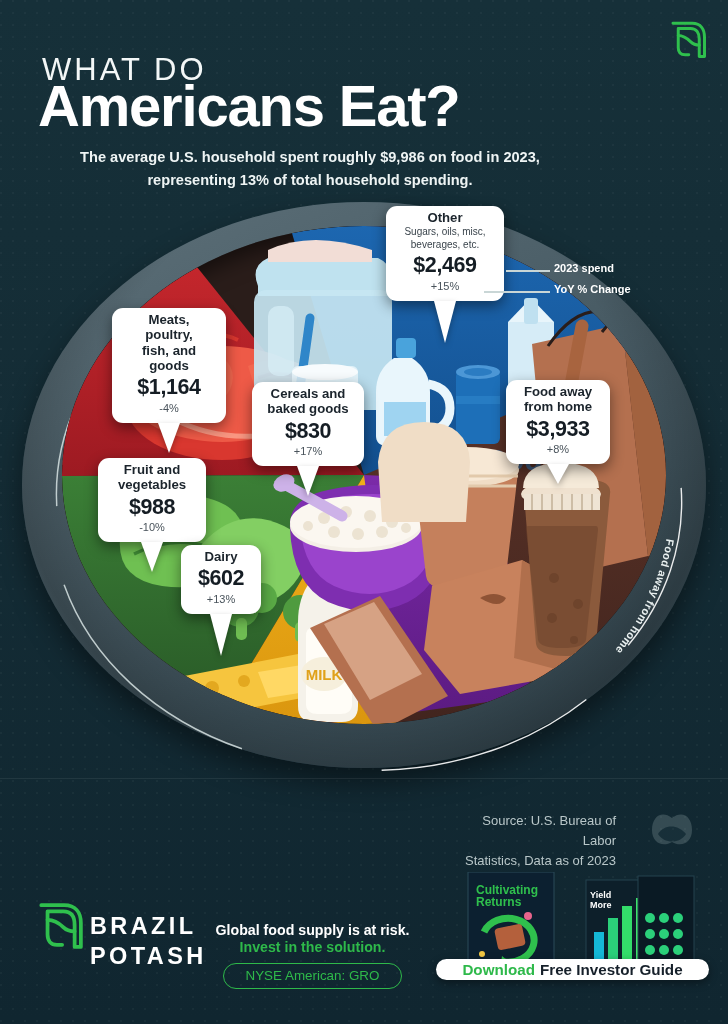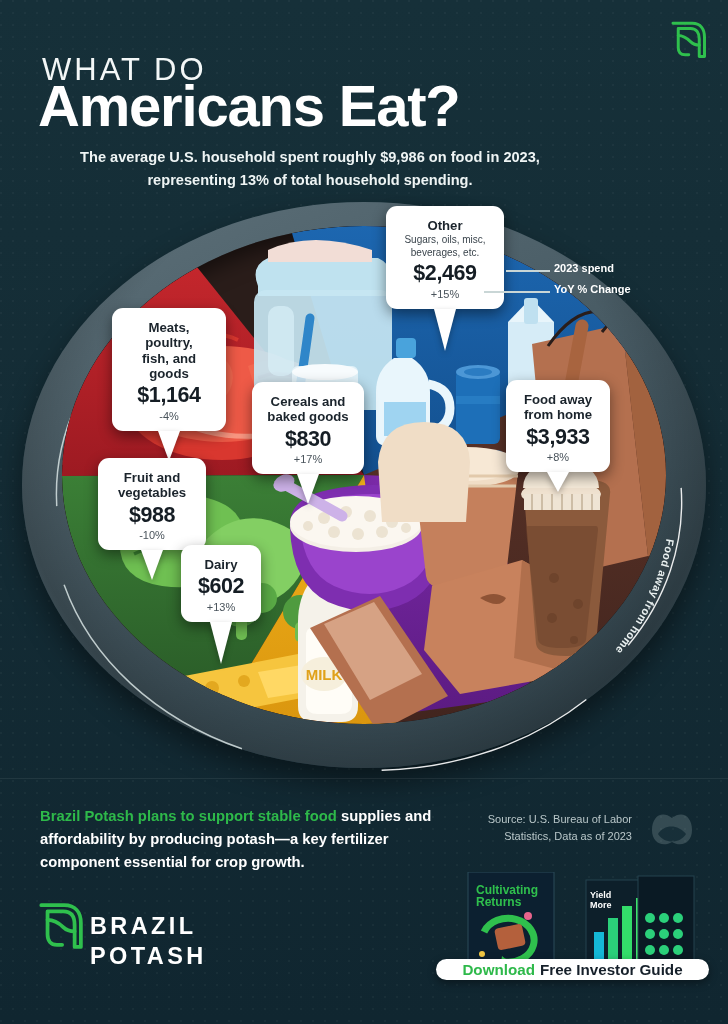--- a/index.html
+++ b/index.html
@@ -70,21 +70,21 @@
     font-size: 11px; font-weight: 700; letter-spacing: .4px;
     fill: #e9f0f0;
   }
 
   
   .callout {
     position: absolute;
     background: #ffffff;
     border-radius: 11px;
     box-shadow: 0 5px 14px rgba(0,0,0,.45);
-    padding: 12px 12px 9px;
+    padding: 4px 12px 9px;
     text-align: center;
     color: #19222a;
   }
   .callout .c-title { font-size: 13.2px; font-weight: 700; line-height: 1.16; color: #1b242c; }
   .callout .c-sub   { font-size: 10px; font-weight: 400; line-height: 1.2; color: #3a444c; margin-top: 1px; }
   .callout .c-value { font-size: 21.5px; font-weight: 700; line-height: 1.18; margin-top: 2px; letter-spacing: -.4px; color: #151d24; }
   .callout .c-delta { font-size: 11px; font-weight: 400; color: #49535b; margin-top: 1px; }
   .pointer {
     position: absolute; left: 50%; top: 100%;
     transform: translateX(-50%);
@@ -108,23 +108,23 @@
   
   .divider { position: absolute; left: 0; top: 778px; width: 728px; height: 1px; background: rgba(255,255,255,.07); }
 
   .pitch {
     position: absolute; left: 40px; top: 805px; width: 410px;
     font-size: 14.8px; font-weight: 700; line-height: 1.55; color: #ffffff;
   }
   .pitch .grn { color: #2eb94a; }
 
   .source {
-    position: absolute; right: 96px; top: 811px; width: 170px;
+    position: absolute; right: 112px; top: 811px; width: 170px;
     text-align: right;
-    font-size: 11px; line-height: 1.55; color: #b9c7c9; font-weight: 400;
+    font-size: 13px; line-height: 1.55; color: #b9c7c9; font-weight: 400;
   }
   .source-mark { position: absolute; right: 28px; top: 808px; width: 56px; height: 44px; opacity: .25; }
 
   .footer-logo { position: absolute; left: 34px; top: 900px; width: 50px; height: 50px; }
   .footer-name {
     position: absolute; left: 90px; top: 912px;
     font-size: 23.5px; font-weight: 700; letter-spacing: 3.4px; line-height: 1.26; color: #ffffff;
   }
   .footer-name .l2 { display: block; }
 
@@ -429,23 +429,20 @@
     </div>
 
     <div class="legend-line" style="left:506px; top:80px; width:44px;"></div>
     <div class="legend-row" style="left:554px; top:72px;">2023 spend</div>
     <div class="legend-line" style="left:484px; top:101px; width:66px;"></div>
     <div class="legend-row" style="left:554px; top:93px;">YoY % Change</div>
   </div>
 
   <div class="divider"></div>
 
-  <div class="pitch">
-    <span class="grn">Brazil Potash plans to support stable food</span><span> supplies and affordability by producing potash—a key fertilizer component essential for crop growth.</span>
-  </div>
 
   <div class="source">
     <div>Source: U.S. Bureau of Labor</div>
     <div>Statistics, Data as of 2023</div>
   </div>
   <div class="source-mark">
     <svg viewBox="0 0 56 44" width="56" height="44" aria-hidden="true">
       <path d="M8 22 C8 8 18 2 28 10 C38 2 48 8 48 22 C48 34 38 40 28 34 C18 40 8 34 8 22Z" fill="#9fb4b6"></path>
       <path d="M14 26 C20 16 34 16 42 26 C36 36 20 36 14 26Z" fill="#2a454e"></path>
     </svg>
@@ -455,20 +452,25 @@
     <svg viewBox="0 0 48 48" width="50" height="50" aria-hidden="true">
       <path d="M7 5 H29 C40 5 45 12 45 22 V45 H39 V24 C39 16 36 11 28 11 H13 V33 C13 39 16 43 22 43 H27" fill="none" stroke="#2fc04d" stroke-width="3.6" stroke-linecap="round" stroke-linejoin="round"></path>
       <path d="M13 19 C20 19 24 22 28 26 C31 29 34 30 39 30" fill="none" stroke="#2fc04d" stroke-width="3.6" stroke-linecap="round"></path>
     </svg>
   </div>
   <div class="footer-name">
     <span>BRAZIL</span>
     <span class="l2">POTASH</span>
   </div>
 
+  <div class="cta-block">
+    <div class="cta-l1">Global food supply is at risk.</div>
+    <div class="cta-l2">Invest in the solution.</div>
+    <div class="ticker">NYSE American: GRO</div>
+  </div>
 
   <div class="guides">
     <svg viewBox="0 0 238 108" width="238" height="108" aria-hidden="true">
       <rect x="128" y="8" width="68" height="92" fill="#0d1f2a" stroke="#24424f"></rect>
       <rect x="136" y="60" width="10" height="34" fill="#15b8d6"></rect>
       <rect x="150" y="46" width="10" height="48" fill="#2bd07a"></rect>
       <rect x="164" y="34" width="10" height="60" fill="#33dd6a"></rect>
       <rect x="178" y="26" width="10" height="68" fill="#3ce36a"></rect>
       <text x="132" y="26" font-family="Liberation Sans, sans-serif" font-size="9" font-weight="700" fill="#ffffff">Yield</text>
       <text x="132" y="36" font-family="Liberation Sans, sans-serif" font-size="9" font-weight="700" fill="#ffffff">More</text>

